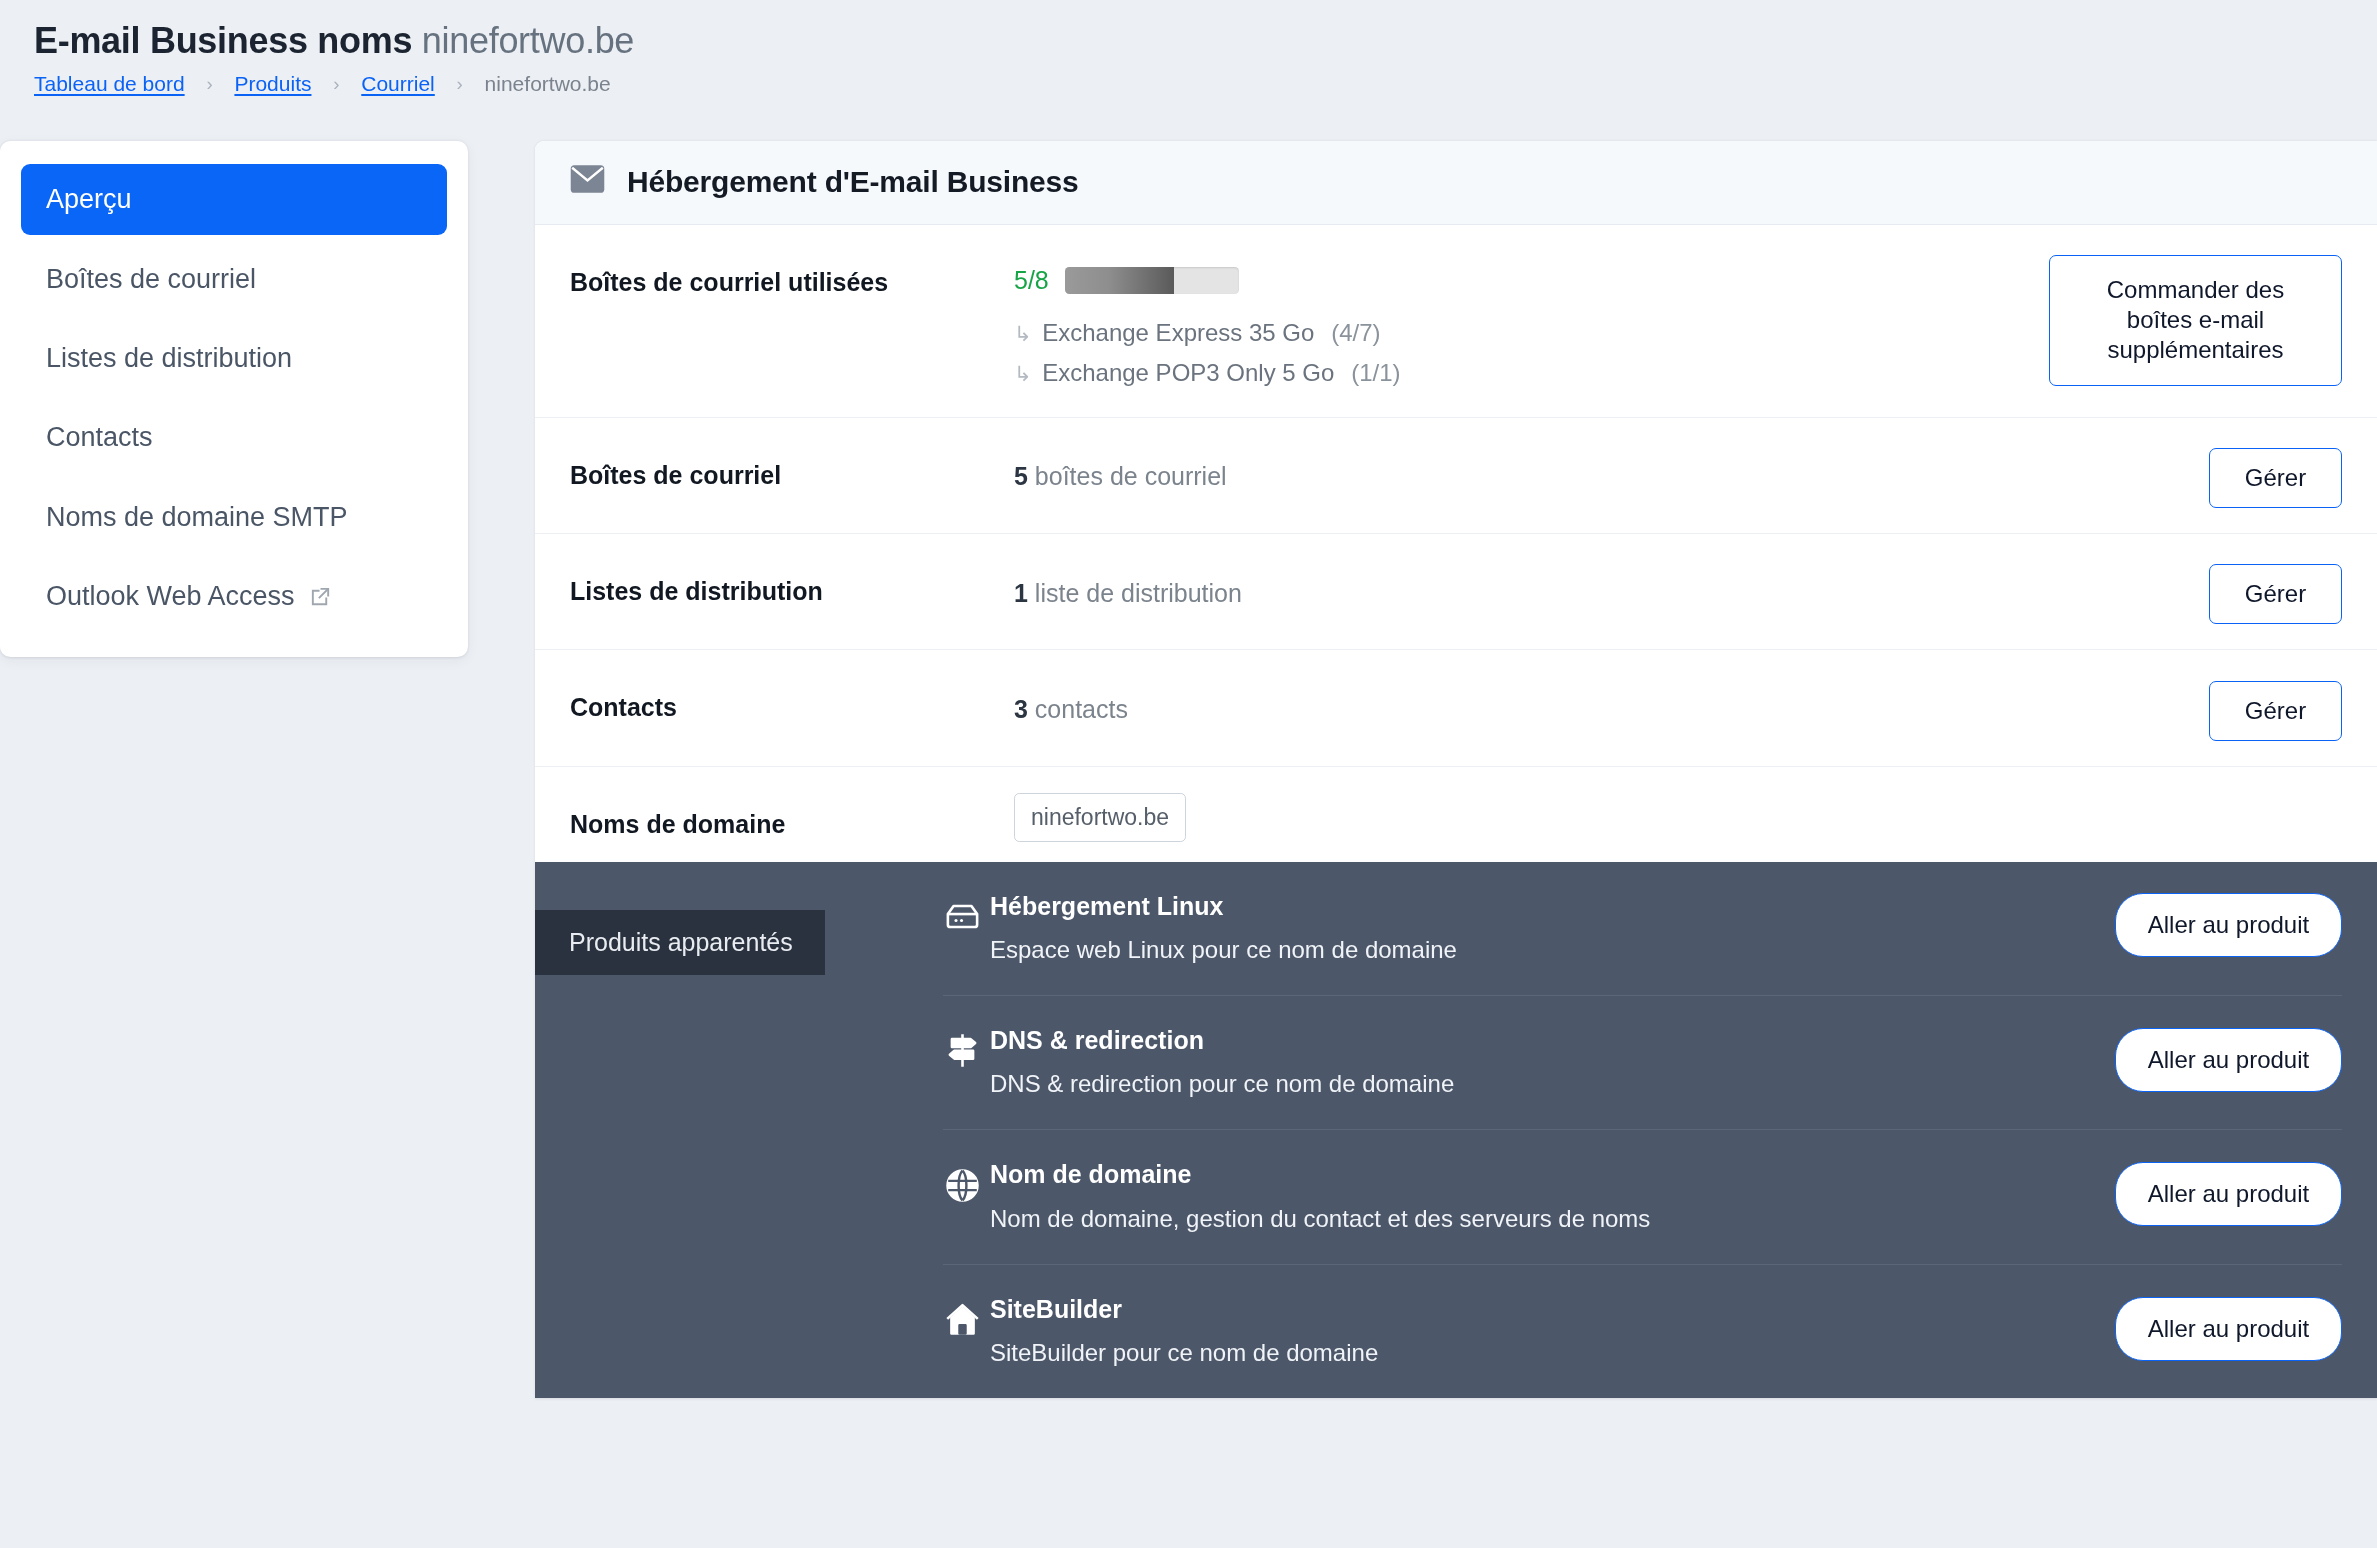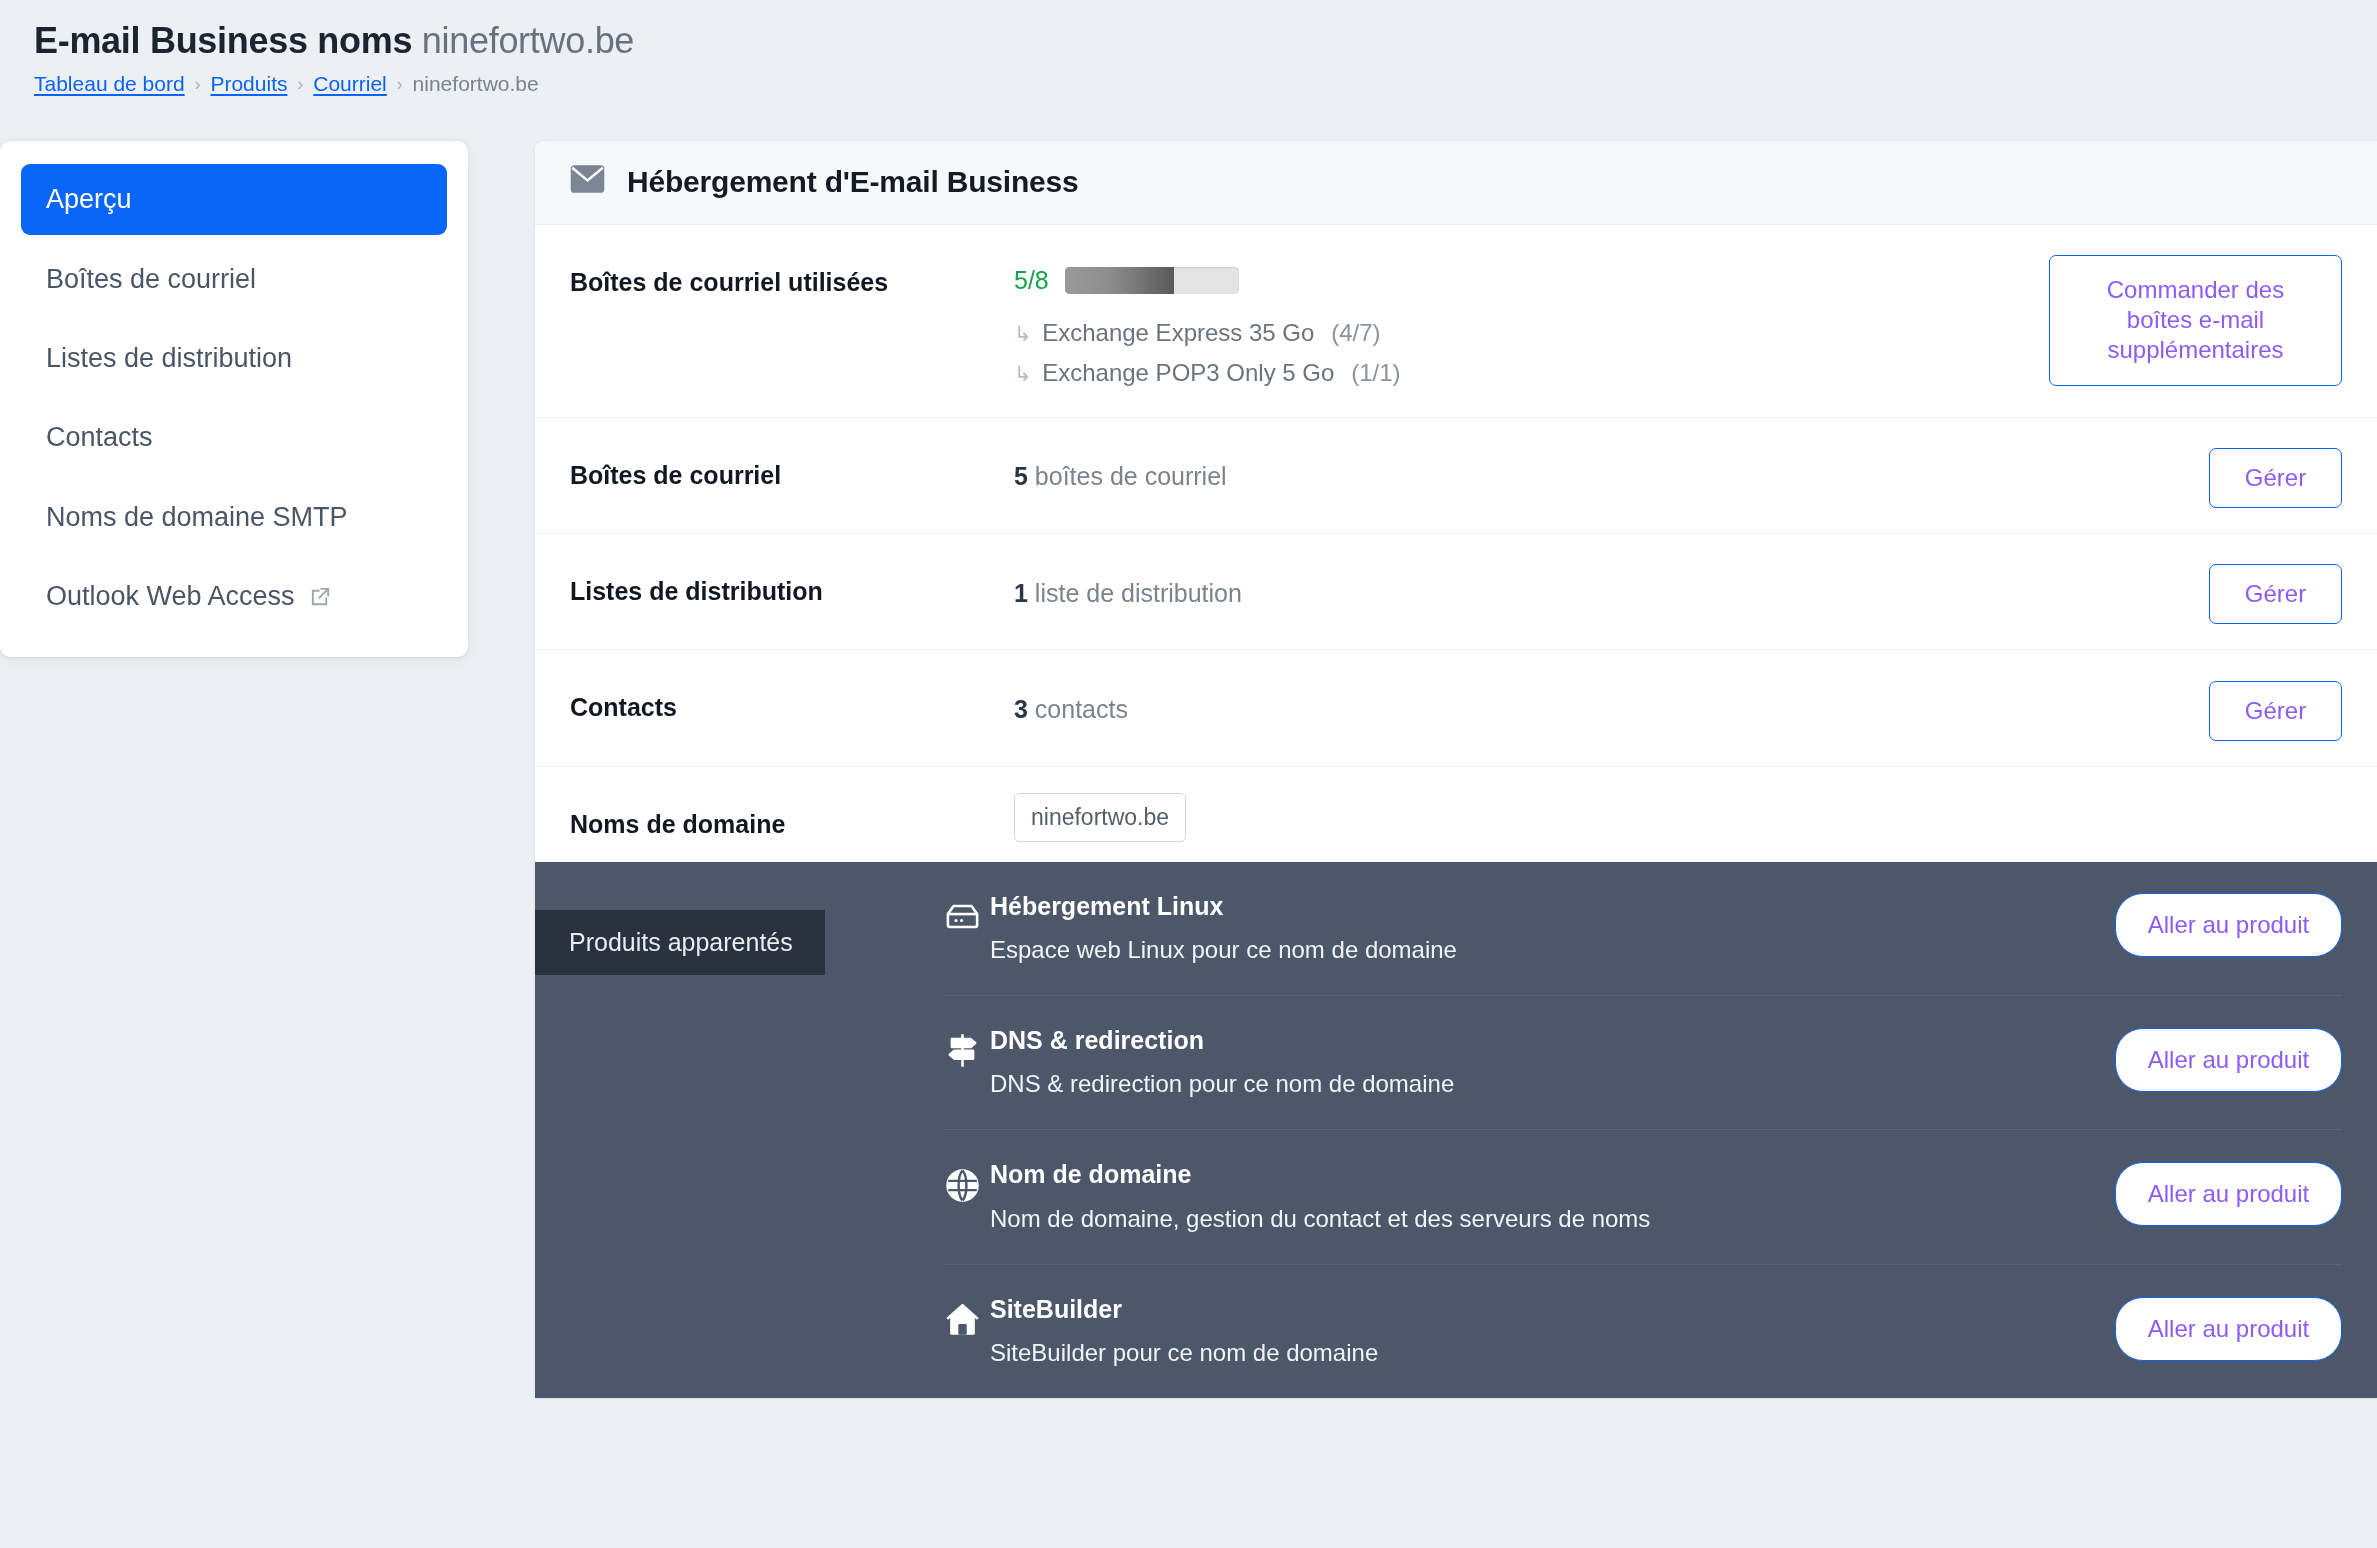--- a/index.html
+++ b/index.html
@@ -33,21 +33,21 @@
     font-weight: 400;
     color: #66727f;
   }
 
   .breadcrumb {
     margin-top: 10.6px;
     font-size: 21px;
     line-height: 1.2;
     display: flex;
     align-items: center;
-    gap: 0;
+    gap: 12px;
     white-space: nowrap;
   }
   .breadcrumb a {
     color: #0b63f6;
     text-decoration: underline;
     text-underline-offset: 2.7px;
   }
   .breadcrumb .crumb-sep {
     color: #a9b2bd;
     padding: 0 9.8px;
@@ -210,21 +210,21 @@
     padding: 9.8px 16px;
     font-size: 23px;
     color: #555e69;
     background: #fff;
     white-space: nowrap;
   }
 
   
   .btn-outline {
     border: 1.8px solid #0b63f6;
-    color: #8b5cf6;
+    color: #0f172a;
     background: #ffffff;
     border-radius: 7px;
     font-family: inherit;
     font-size: 24px;
     line-height: 1.25;
     padding: 14px 27px;
     cursor: pointer;
     text-align: center;
     white-space: nowrap;
   }

